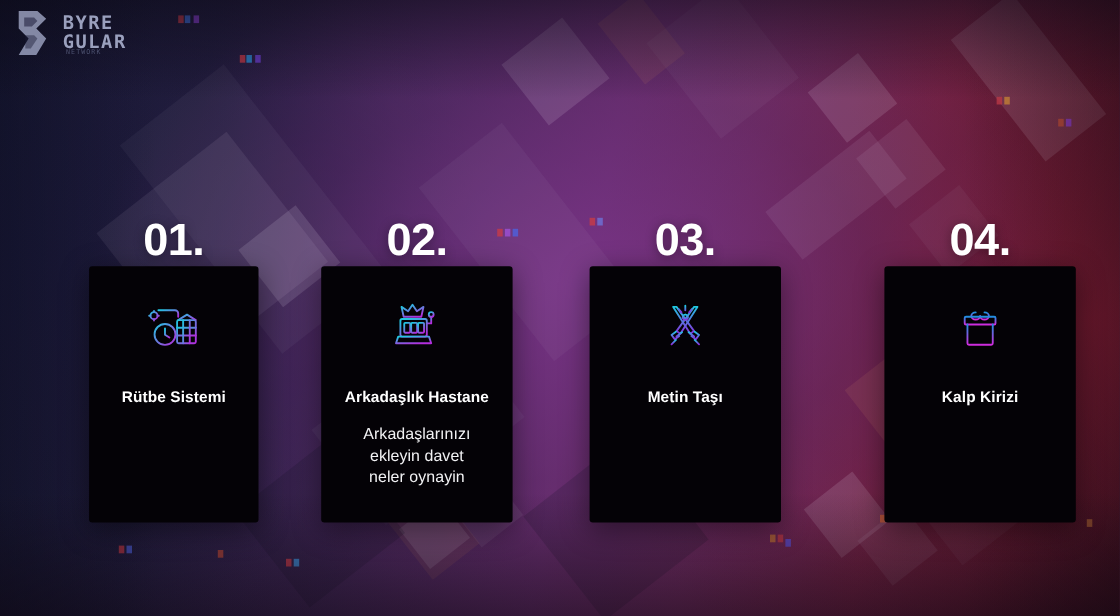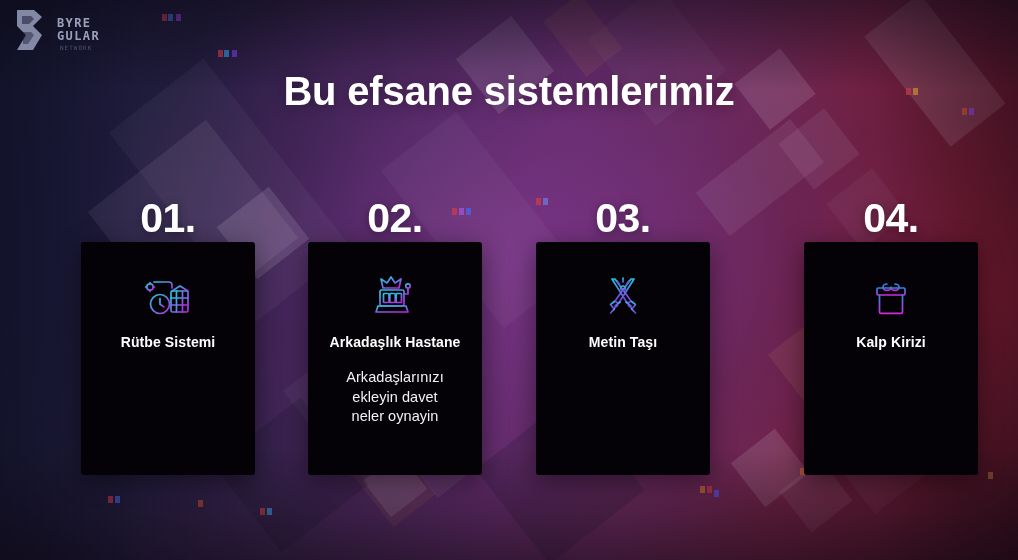--- a/index.html
+++ b/index.html
@@ -43,21 +43,21 @@
       linear-gradient(to bottom, rgba(10,8,20,0.55) 0%, rgba(10,8,20,0.0) 16%, rgba(10,8,20,0.0) 80%, rgba(12,6,16,0.55) 100%),
       linear-gradient(to right, rgba(10,10,26,0.45) 0%, rgba(0,0,0,0) 14%, rgba(0,0,0,0) 86%, rgba(30,8,18,0.4) 100%);
   }
 
   
   .logo { position:absolute; left:14px; top:8px; display:flex; align-items:center; gap:9px; z-index:6; }
   .logo-mark { width:34px; height:44px; position:relative; flex:none; }
   .logo-text { display:flex; flex-direction:column; line-height:1.08; }
   .logo-text span {
     font-family:"DejaVu Sans Mono", monospace;
-    font-size:12px; font-weight:700; letter-spacing:1.4px;
+    font-size:17px; font-weight:700; letter-spacing:1.4px;
     color:#9aa0bd;
   }
   .logo-sub {
     position:absolute; left:46px; top:36px;
     font-family:"DejaVu Sans Mono", monospace;
     font-size:6px; letter-spacing:1px; color:#4d5270;
   }
 
   
   .headline {
@@ -89,20 +89,21 @@
     text-align:center;
     box-shadow:0 6px 26px rgba(0,0,0,0.45);
     display:flex; flex-direction:column; align-items:center;
   }
   .card-icon { width:52px; height:48px; margin-bottom:14px; }
   .card-title {
     color:#ffffff;
     font-size:14px; font-weight:700;
     margin-bottom:18px;
     letter-spacing:0.1px;
+    margin-top:18px;
   }
   .card-desc {
     color:#f2f2f4;
     font-size:14.5px; font-weight:400;
     line-height:1.36;
     letter-spacing:0.05px;
     white-space:pre-line;
   }
 </style>
 </head>
@@ -173,26 +174,25 @@
       </svg>
     </div>
     <div class="logo-text">
       <span>BYRE</span>
       <span>GULAR</span>
     </div>
     <div class="logo-sub">NETWORK</div>
   </div>
 
   <div class="headline">
-    <div>Bu efsane sistemlerimiz</div>
   </div>
 
   <div class="cards">
 
-    <div class="card-wrap" style="left:81px; width:174px;">
+    <div class="card-wrap" style="left:81px; width:154px;">
       <div class="card-num">01.</div>
       <div class="card" style="height:233px;">
         <div class="card-icon">
           <svg viewBox="0 0 52 48" width="52" height="48" fill="none" stroke-linecap="round" stroke-linejoin="round">
             <defs>
               <linearGradient id="g1" x1="0" y1="0" x2="1" y2="1">
                 <stop offset="0" stop-color="#1fc8e0"></stop>
                   <stop offset="1" stop-color="#b52bdd"></stop>
               </linearGradient>
             </defs>
@@ -208,21 +208,21 @@
               <path d="M38 14 v5"></path>
               <circle cx="18" cy="32" r="9.5"></circle>
               <path d="M18 26.5 v5.8 l4 2.6"></path>
             </g>
           </svg>
         </div>
         <div class="card-title">Rütbe Sistemi</div>
       </div>
     </div>
 
-    <div class="card-wrap" style="left:308px; width:174px;">
+    <div class="card-wrap" style="left:292px; width:174px;">
       <div class="card-num">02.</div>
       <div class="card" style="height:233px;">
         <div class="card-icon">
           <svg viewBox="0 0 52 48" width="52" height="48" fill="none" stroke-linecap="round" stroke-linejoin="round">
             <defs>
               <linearGradient id="g2" x1="0.2" y1="0" x2="0.8" y2="1">
                 <stop offset="0" stop-color="#1fc8e0"></stop>
                   <stop offset="1" stop-color="#b52bdd"></stop>
               </linearGradient>
             </defs>

